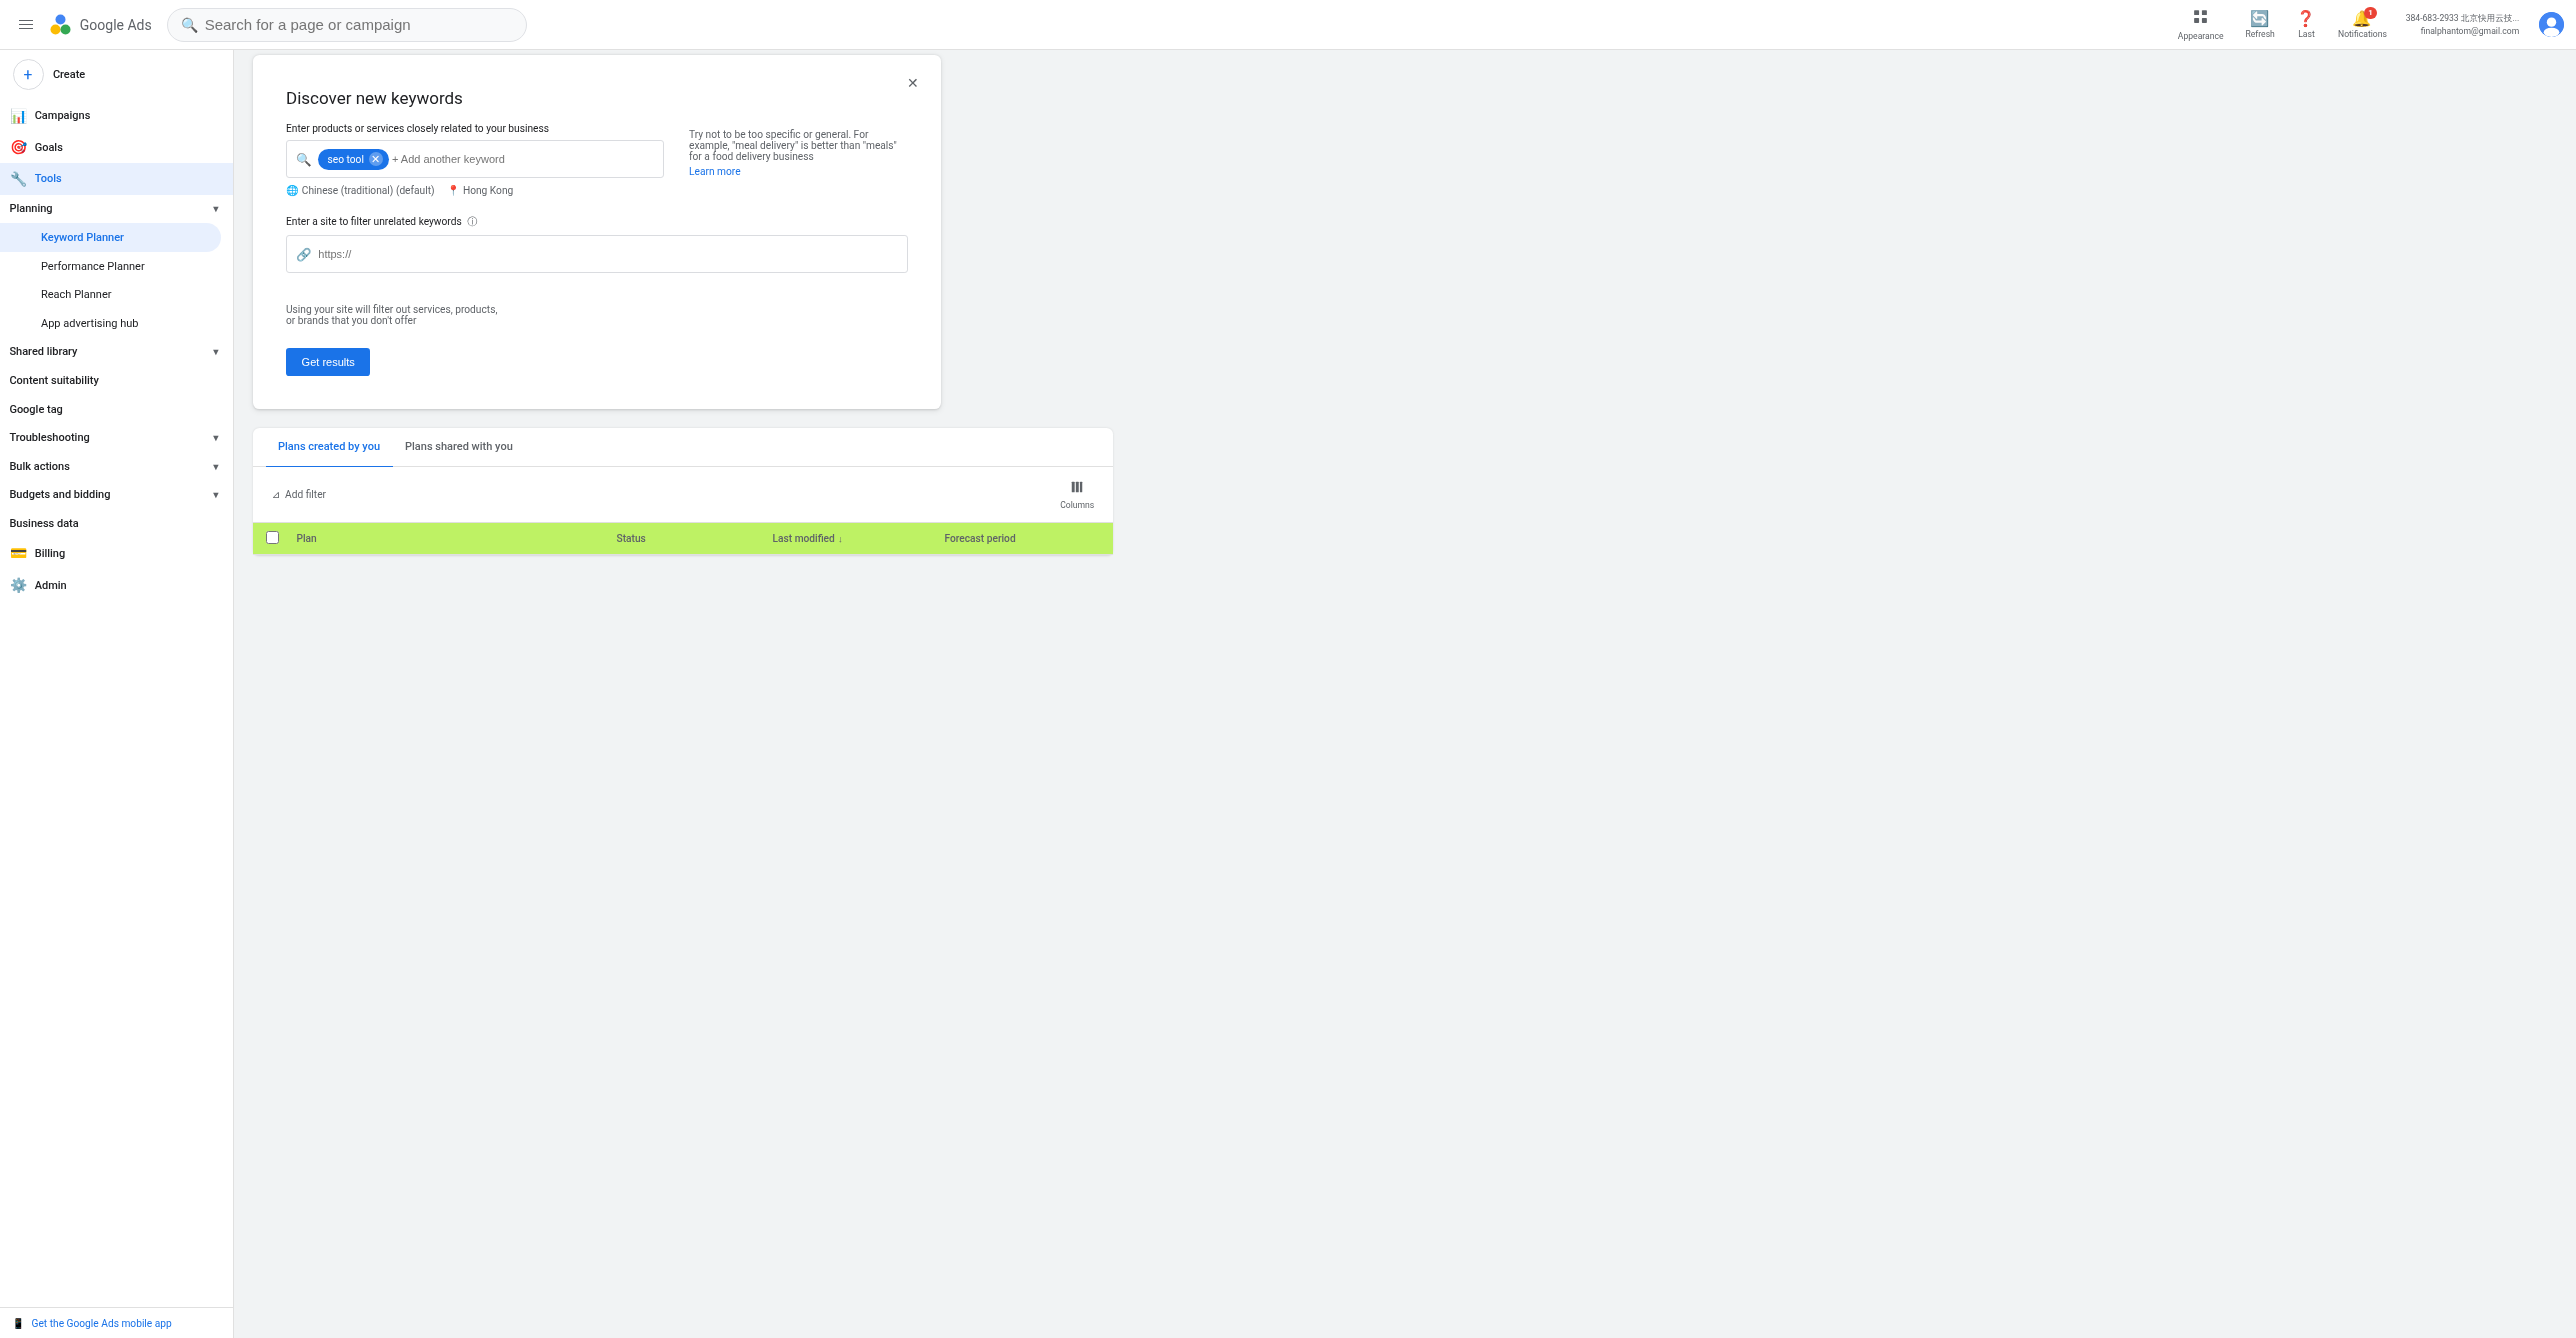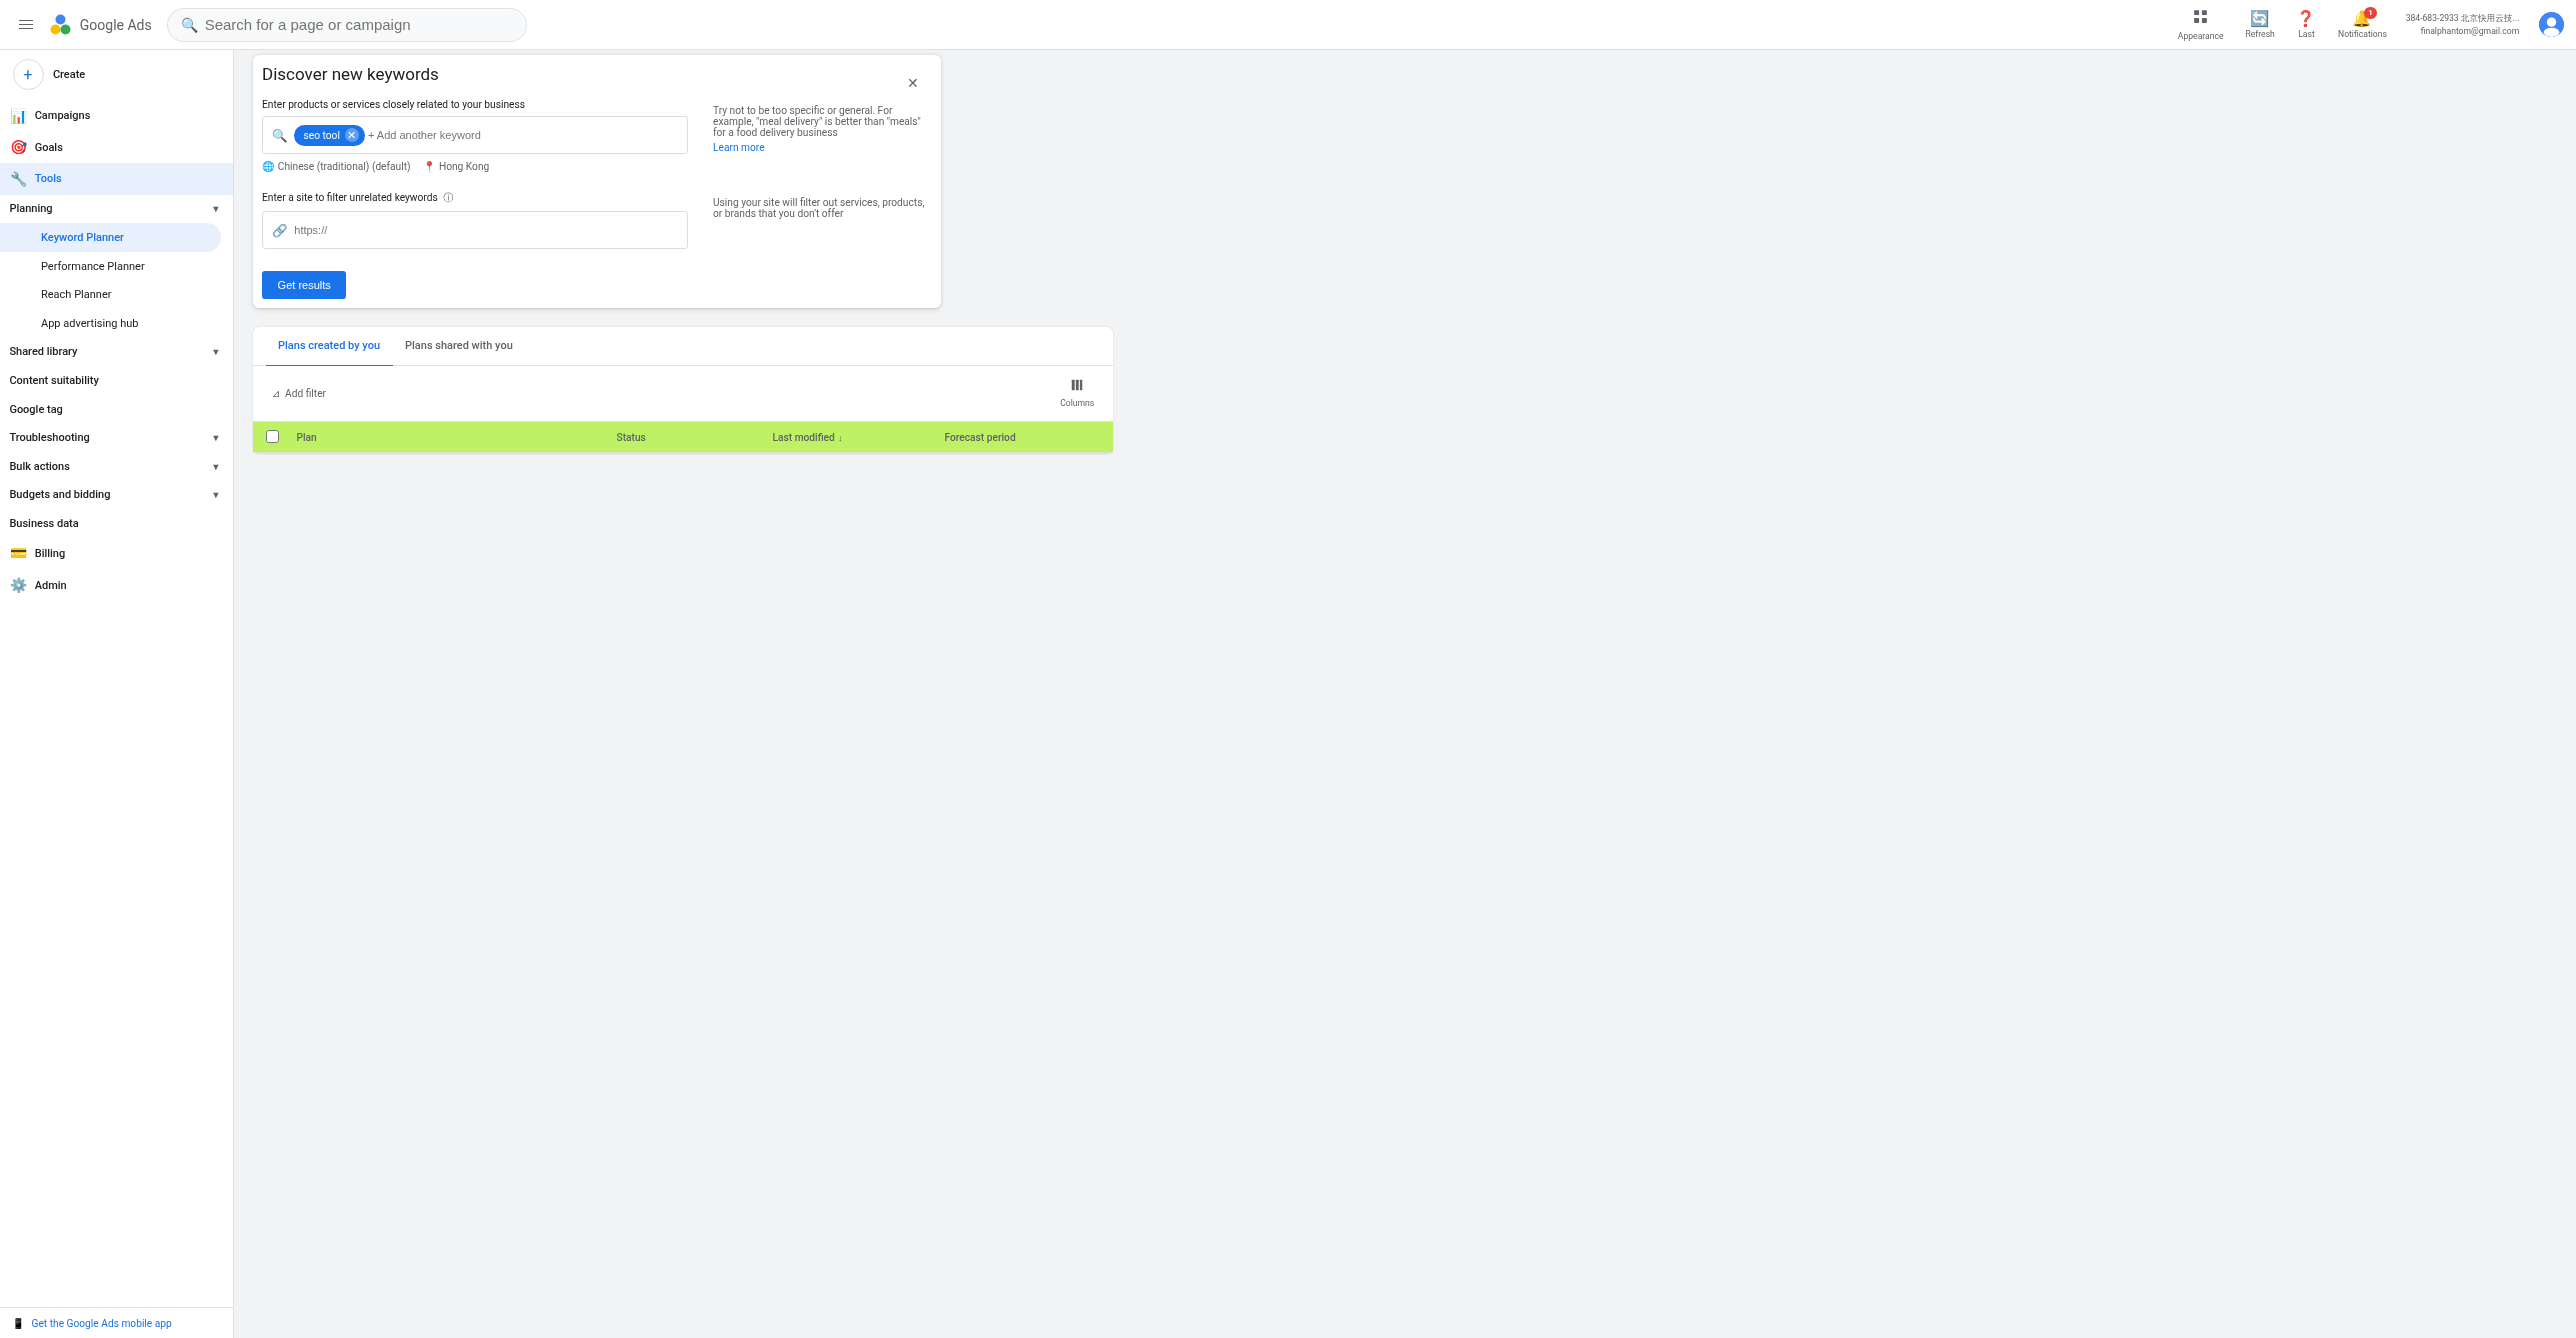--- a/index.html
+++ b/index.html
@@ -72,21 +72,21 @@
 
     .fs-footer { padding: 9.4px 12.5px; border-top: 0.8px solid #e0e0e0; margin-top: auto; }
     .fs-footer-link { font-size: 10.2px; color: #1a73e8; cursor: pointer; display: flex; align-items: center; gap: 6.3px; }
 
     
     .main-content { margin-left: 234px; padding: 19px; flex: 1; }
     .page-title { font-size: 17px; font-weight: 400; color: #202124; margin-bottom: 15.6px; }
 
     
     .dialog-card {
-      background: #fff; border-radius: 6.3px; padding: 9px;
+      background: #fff; border-radius: 6.3px; padding: 33px;
       box-shadow: 0 0.8px 2.3px rgba(0,0,0,0.12), 0 1.6px 6.3px rgba(0,0,0,0.08);
       max-width: 688px; position: relative; margin-bottom: 19px;
     }
     .dialog-title { font-size: 17px; font-weight: 400; color: #202124; margin-bottom: 15.6px; }
     .dialog-close {
       position: absolute; top: 15.6px; right: 15.6px; cursor: pointer;
       font-size: 14px; color: #5f6368; border: none; background: none;
       border-radius: 50%; width: 25px; height: 25px;
       display: flex; align-items: center; justify-content: center;
     }
@@ -113,21 +113,21 @@
     .kw-search-icon { color: #5f6368; margin-right: 3.1px; font-size: 12.5px; }
     .keyword-chip {
       display: flex; align-items: center; background: #1a73e8; color: #fff;
       border-radius: 12.5px; padding: 3.1px 6.3px 3.1px 9.4px; font-size: 10.2px; gap: 4.7px;
     }
     .chip-remove { cursor: pointer; font-size: 11px; background: rgba(255,255,255,0.3); border-radius: 50%; width: 14px; height: 14px; display: flex; align-items: center; justify-content: center; }
     .keyword-text-input { border: none; outline: none; font-size: 11px; flex: 1; min-width: 94px; color: #5f6368; }
     .locale-row { display: flex; align-items: center; gap: 12.5px; margin-top: 6.3px; font-size: 10.2px; color: #5f6368; }
     .locale-item { display: flex; align-items: center; gap: 3.1px; }
 
-    .form-row2 { margin-top: 19px; }
+    .form-row2 { margin-top: 19px; flex-direction: column; }
     .site-input-wrapper {
       display: flex; align-items: center; border: 0.8px solid #dadce0; border-radius: 3.1px;
       padding: 0 9.4px; height: 38px; background: #fff; gap: 6.3px;
     }
     .site-icon { color: #5f6368; font-size: 12.5px; }
     .site-input { border: none; outline: none; font-size: 11px; flex: 1; color: #9aa0a6; }
     .learn-more { color: #1a73e8; cursor: pointer; text-decoration: none; font-size: 10.2px; }
     .right-hint { margin-top: 3.1px; }
 
     .get-results-btn {

